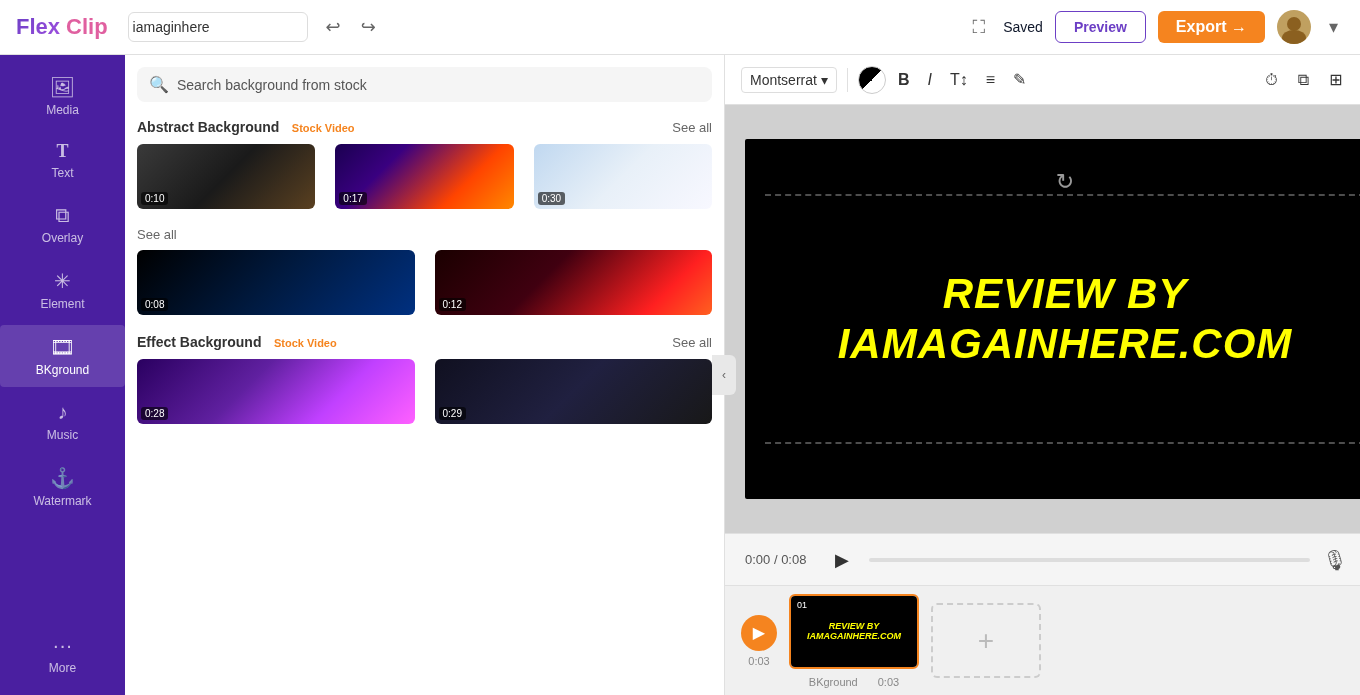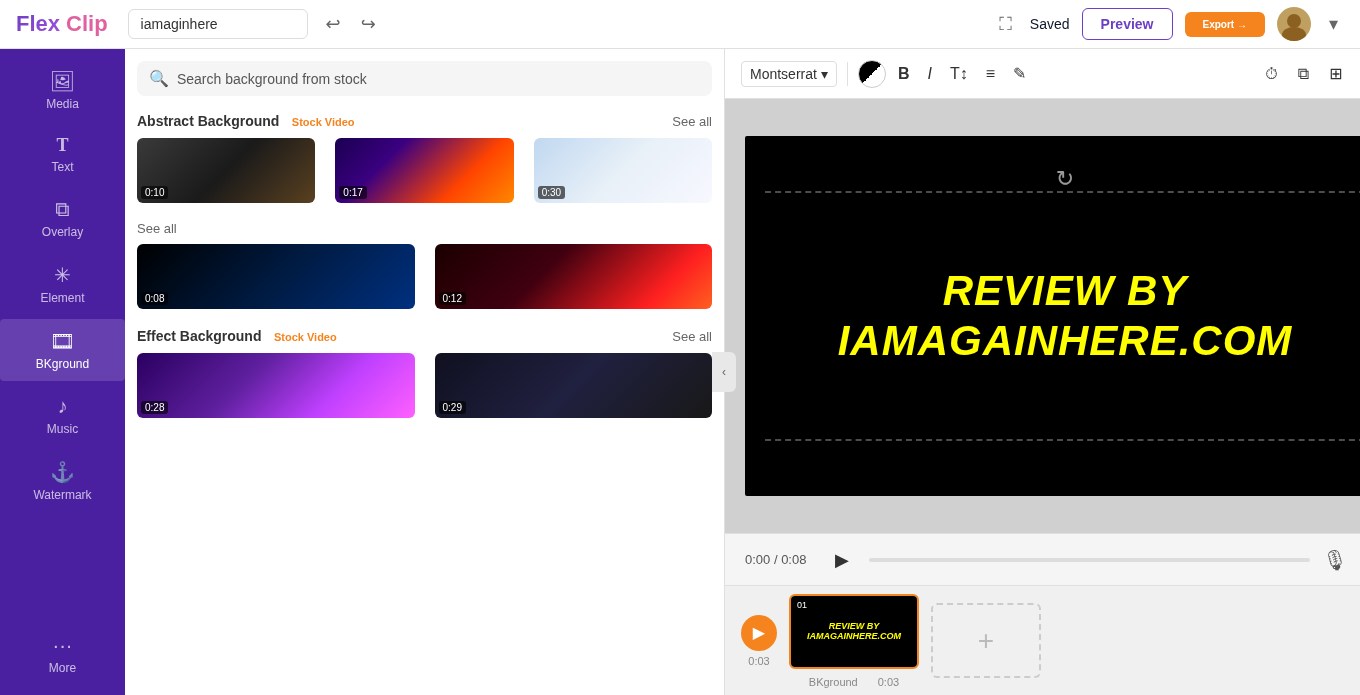--- a/index.html
+++ b/index.html
@@ -1,37 +1,37 @@
 <!DOCTYPE html>
 <html><head>
   <meta charset="utf-8">
   <style>
     * { box-sizing: border-box; margin: 0; padding: 0; }
     body { font-family: 'Segoe UI', Arial, sans-serif; background: #f0f0f0; width: 1360px; height: 695px; overflow: hidden; display: flex; flex-direction: column; }
 
     
     .topbar {
-      height: 49px;
+      height: 55px;
       background: #fff;
       display: flex;
       align-items: center;
       padding: 0 16px;
       border-bottom: 1px solid #e0e0e0;
       gap: 12px;
       flex-shrink: 0;
     }
     .logo {
       display: flex; align-items: center; gap: 6px;
       font-weight: 700; font-size: 20px; color: #6c3fc5;
       margin-right: 8px;
     }
     .project-name-input {
       border: 1px solid #ddd;
       border-radius: 6px;
-      padding: 6px 12px;
+      padding: 6px 4px;
       font-size: 14px;
       width: 180px;
       color: #333;
       outline: none;
     }
     .topbar-icons {
       display: flex; align-items: center; gap: 8px;
     }
     .icon-btn {
       background: none; border: none; cursor: pointer;
@@ -43,21 +43,21 @@
       display: flex; align-items: center; gap: 12px;
     }
     .saved-text { color: #0f172a; font-size: 14px; }
     .preview-btn {
       background: #fff; border: 1.5px solid #6c3fc5;
       color: #6c3fc5; font-weight: 600; font-size: 14px;
       padding: 7px 18px; border-radius: 6px; cursor: pointer;
     }
     .export-btn {
       background: #f5841f; border: none;
-      color: #fff; font-weight: 600; font-size: 10px;
+      color: #fff; font-weight: 600; font-size: 16px;
       padding: 7px 18px; border-radius: 6px; cursor: pointer;
       display: flex; align-items: center; gap: 6px;
     }
     .avatar-circle {
       width: 34px; height: 34px; border-radius: 50%;
       background: #c0a060; overflow: hidden;
       display: flex; align-items: center; justify-content: center;
     }
 
     

